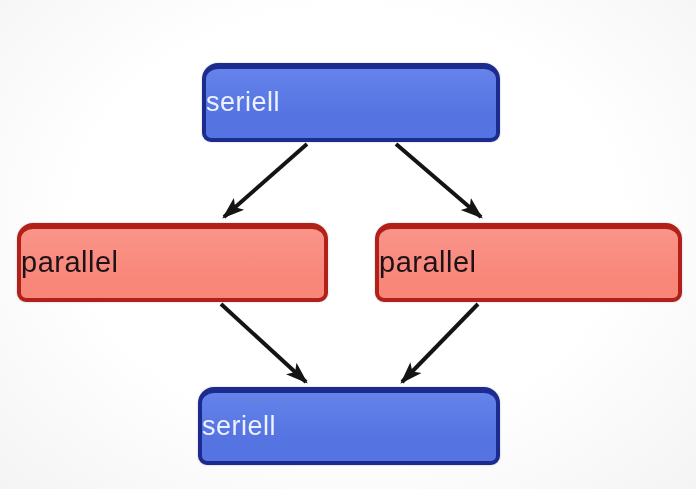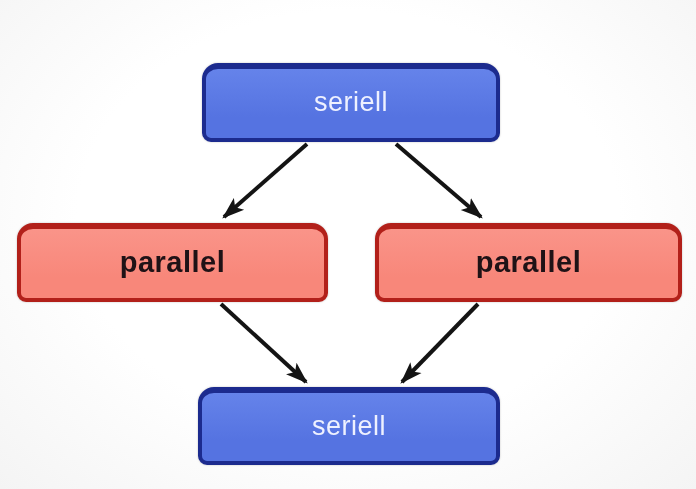--- a/index.html
+++ b/index.html
@@ -25,35 +25,35 @@
     pointer-events: none;
   }
   .node {
     position: absolute;
     box-sizing: border-box;
     border-style: solid;
     border-width: 6px 4px 4px 4px;
     border-radius: 16px 16px 9px 9px;
     display: flex;
     align-items: center;
-    justify-content: center;
+    justify-content: flex-start;
     box-shadow: 0 0 2px rgba(0,0,0,0.25);
   }
   .node .label {
     letter-spacing: 0.5px;
     white-space: nowrap;
     transform: translateY(-1px);
   }
   .node-seriell .label {
     font-size: 27px;
     font-weight: 500;
   }
   .node-parallel .label {
     font-size: 29px;
-    font-weight: 700;
+    font-weight: 400;
   }
 </style>
 </head>
 <body>
 
 <div class="canvas">
 
   <svg id="edge-layer" class="edge-layer" viewBox="0 0 696 489" xmlns="http://www.w3.org/2000/svg">
     <defs>
       <marker id="arrowhead" markerUnits="userSpaceOnUse" markerWidth="24" markerHeight="18" viewBox="0 0 12 9" refX="10" refY="4.5" orient="auto">

